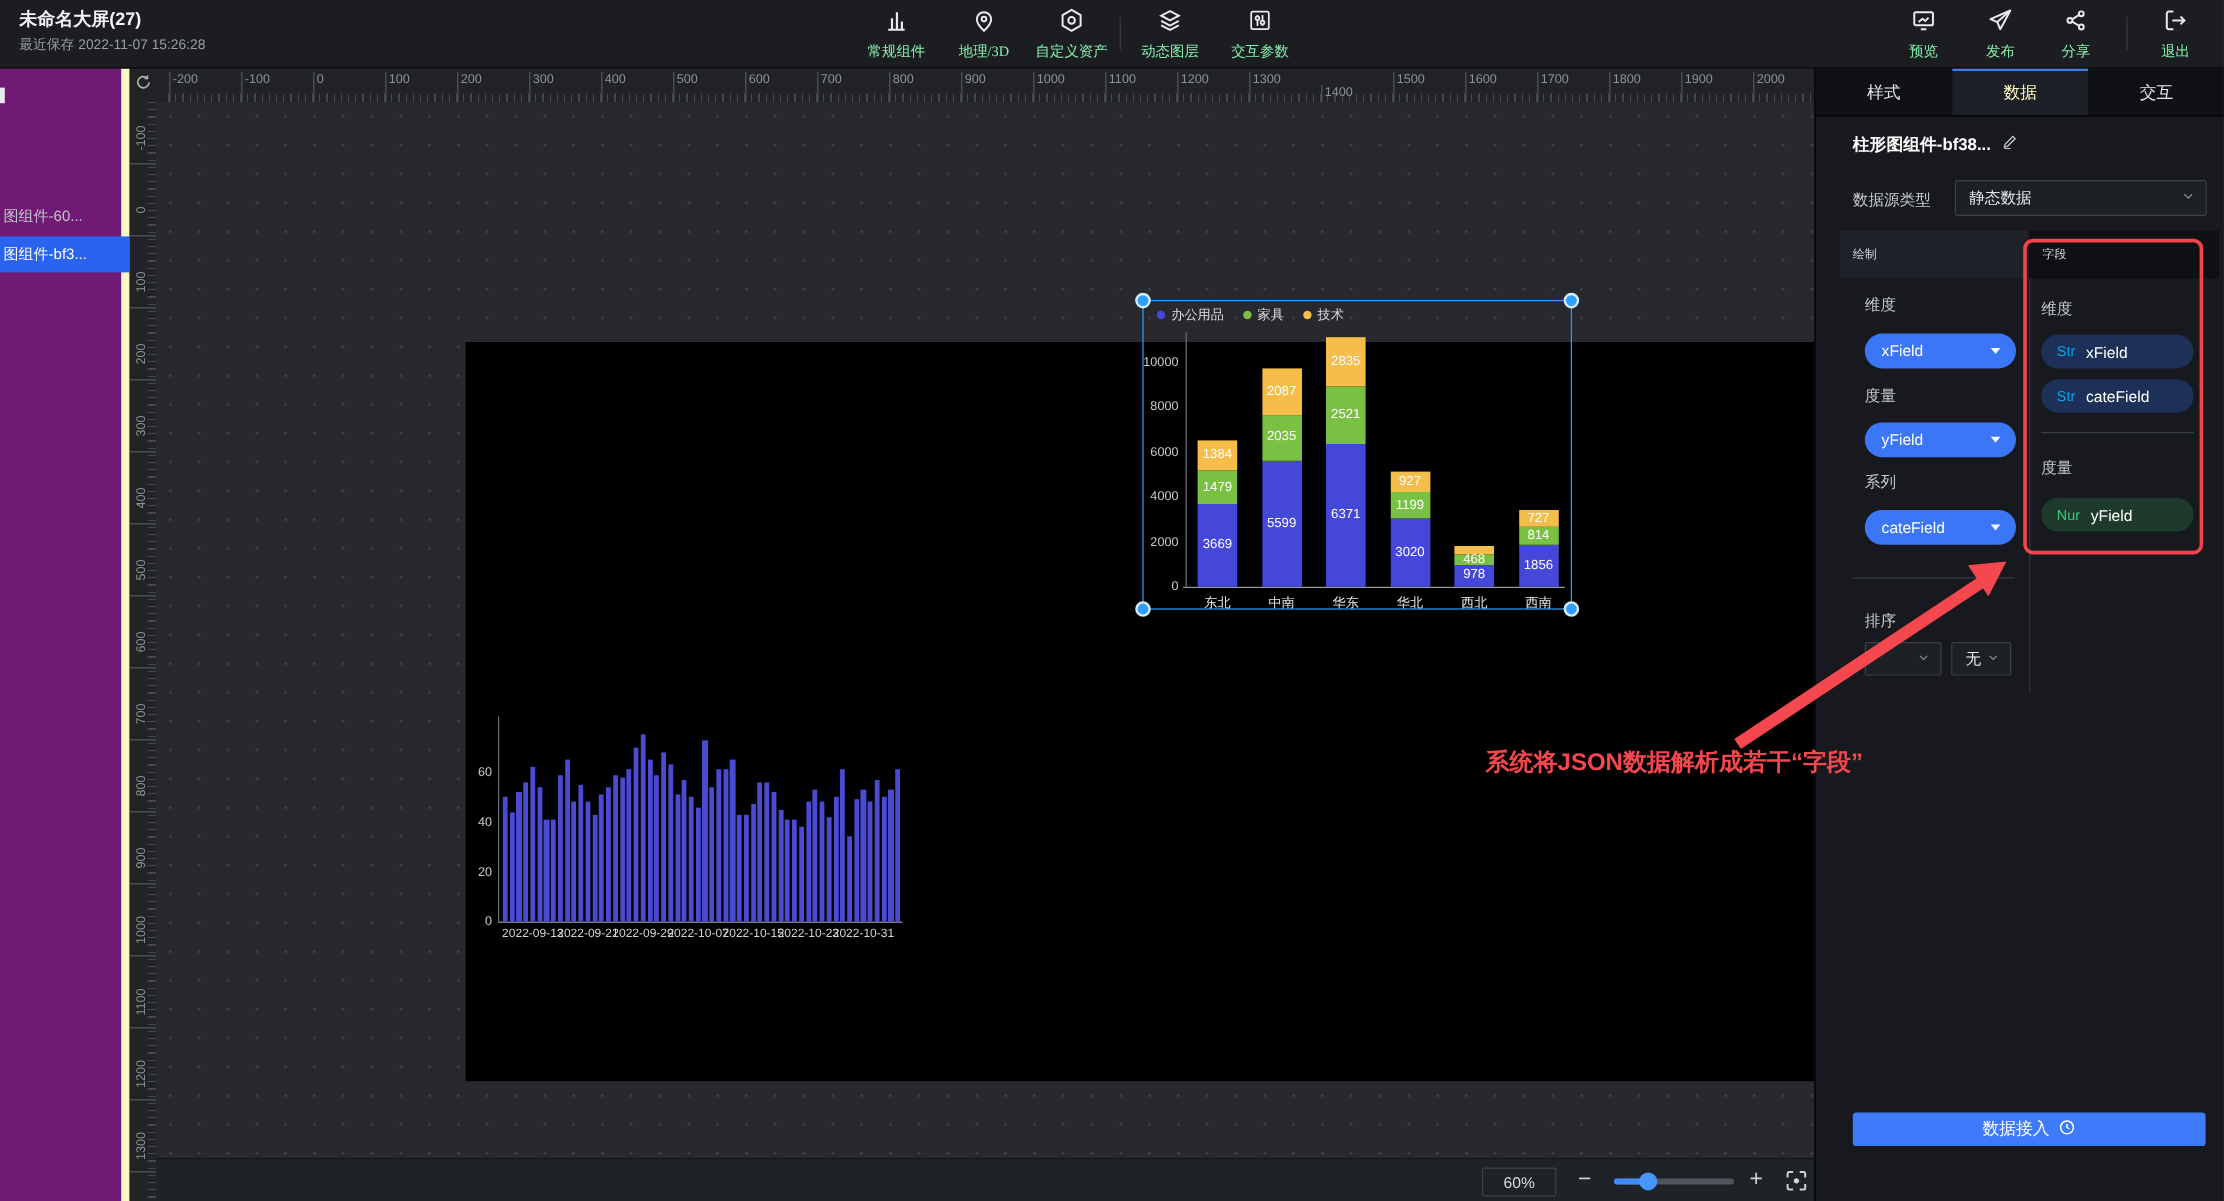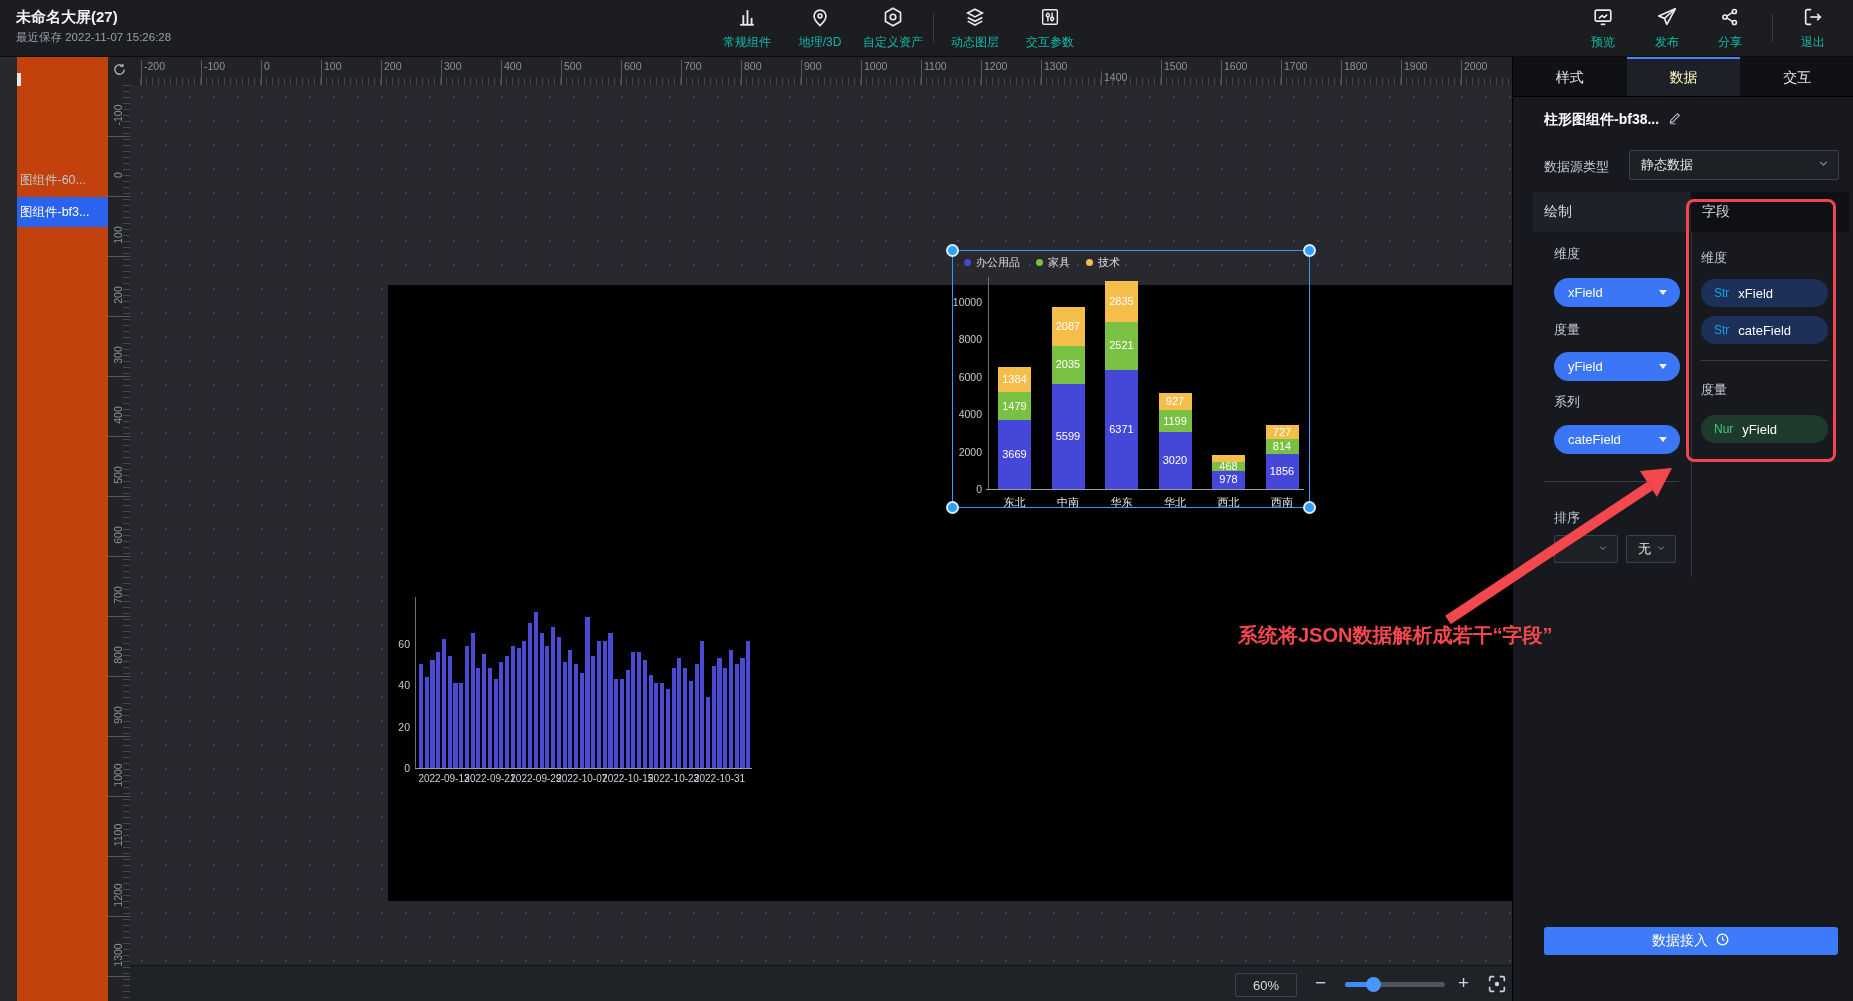--- a/index.html
+++ b/index.html
@@ -8,25 +8,25 @@
   #app { position:relative; width:1853px; height:1001px; overflow:hidden; }
   .abs { position:absolute; }
 
   
   .header { left:0; top:0; width:1853px; height:57px; background:#1c1d20; border-bottom:1px solid #0a0b0c; z-index:30; }
   .title-block { left:16px; top:8px; }
   .app-title { color:#f2f3f5; font-size:15px; font-weight:bold; line-height:18px; }
   .app-saved { color:#999ea6; font-size:11.5px; margin-top:4px; }
   .tool-item { top:6px; width:72px; text-align:center; cursor:pointer; }
   .tool-item svg { display:inline-block; }
-  .tool-label { color:#14b8a6; font-size:12px; margin-top:2px; white-space:nowrap; }
+  .tool-label { color:#86efac; font-size:12px; margin-top:2px; white-space:nowrap;font-family:Liberation Serif, serif; }
   .hdr-divider { top:14px; width:1px; height:28px; background:#3a3d42; }
 
   
-  .sidebar { left:17px; top:57px; width:108px; height:944px; background:#c2410c; border-right:1px solid #fef9c3; z-index:20; }
+  .sidebar { left:0; top:57px; width:108px; height:944px; background:#701a75; border-right:7px solid #fef9c3; z-index:20; }
   .sidebar-clip { position:absolute; left:0; top:16px; width:4px; height:13px; background:#e8eaee; }
   .layer-item { position:absolute; left:0; width:108px; height:30px; line-height:30px; color:#c2c6cc;
     font-size:12.5px; padding-left:3px; white-space:nowrap; overflow:hidden; cursor:pointer; }
   .layer-item.selected { background:#2a63ee; color:#fff; }
 
   
   .ruler-corner { left:108px; top:57px; width:22px; height:28px; background:#212327; z-index:21;
     display:flex; align-items:center; justify-content:center; }
   .h-ruler { left:130px; top:57px; width:1382px; height:28px; background:#212327; z-index:21; overflow:hidden;
     background-image:repeating-linear-gradient(90deg,#45484e 0 1px,transparent 1px 6px);
@@ -71,21 +71,21 @@
   .panel-tab { flex:1; display:flex; align-items:center; justify-content:center; font-size:14px; color:#e3e6ea;
     background:#0f1115; cursor:pointer; border-top:2px solid transparent; }
   .panel-tab.active { background:#1d2026; color:#fef9c3; border-top:2px solid #4285ff; }
   .comp-title { position:absolute; left:31px; top:54px; display:flex; align-items:center; gap:9px; }
   .comp-title b { color:#fff; font-size:14px; }
   .field-label { position:absolute; color:#c6cbd2; font-size:13px; }
   .select-box { position:absolute; border:1px solid #3c4148; background:#1d2025; border-radius:2px;
     display:flex; align-items:center; justify-content:space-between; padding:0 8px 0 11px; cursor:pointer; }
   .select-box span { color:#e8eaee; font-size:13px; }
   .col-head { position:absolute; height:40px; display:flex; align-items:center; padding-left:11px;
-    color:#d6dae0; font-size:14px; }
+    color:#d6dae0; font-size:10px; }
   .pill-blue { position:absolute; width:126px; height:29px; background:#3a76f6; border-radius:15px;
     display:flex; align-items:center; justify-content:space-between; padding:0 13px 0 14px; cursor:pointer; }
   .pill-blue span { color:#fff; font-size:13px; }
   .caret-down { width:0; height:0; border-left:4.5px solid transparent; border-right:4.5px solid transparent;
     border-top:5.5px solid rgba(255,255,255,.95); }
   .chip { position:absolute; width:127px; height:28px; border-radius:14px; display:flex; align-items:center;
     gap:9px; padding-left:13px; cursor:pointer; }
   .chip .ctype { font-size:12px; }
   .chip .cname { color:#fff; font-size:13px; }
   .chip-str { background:#1c3058; } .chip-str .ctype { color:#0ea5e9; }

